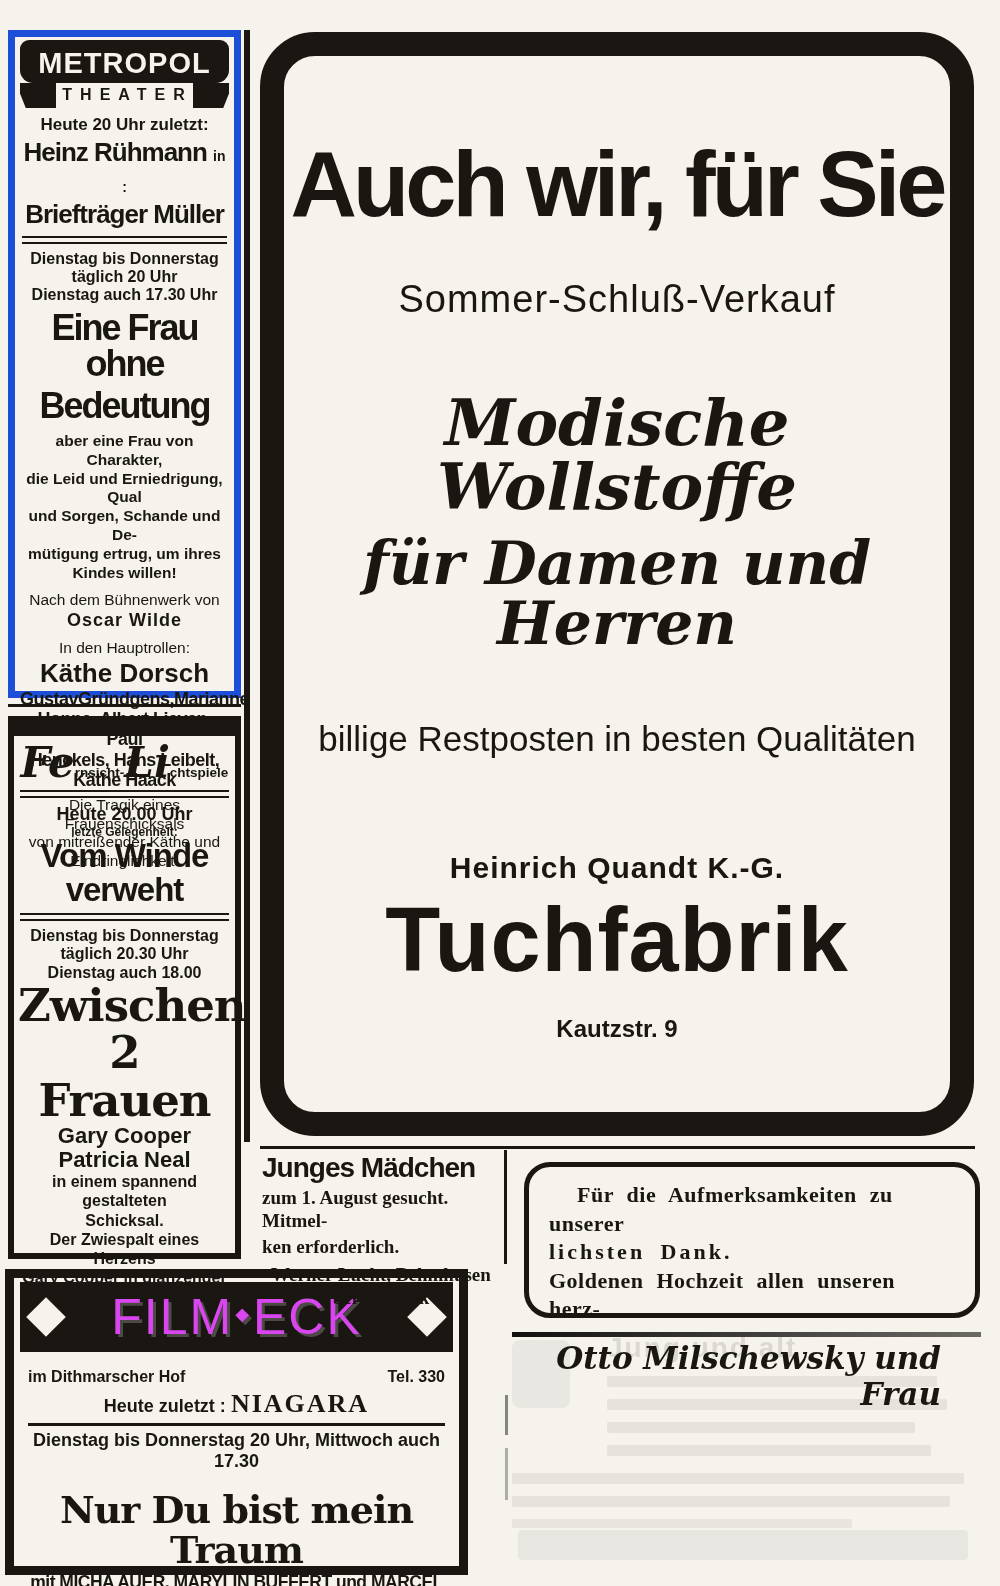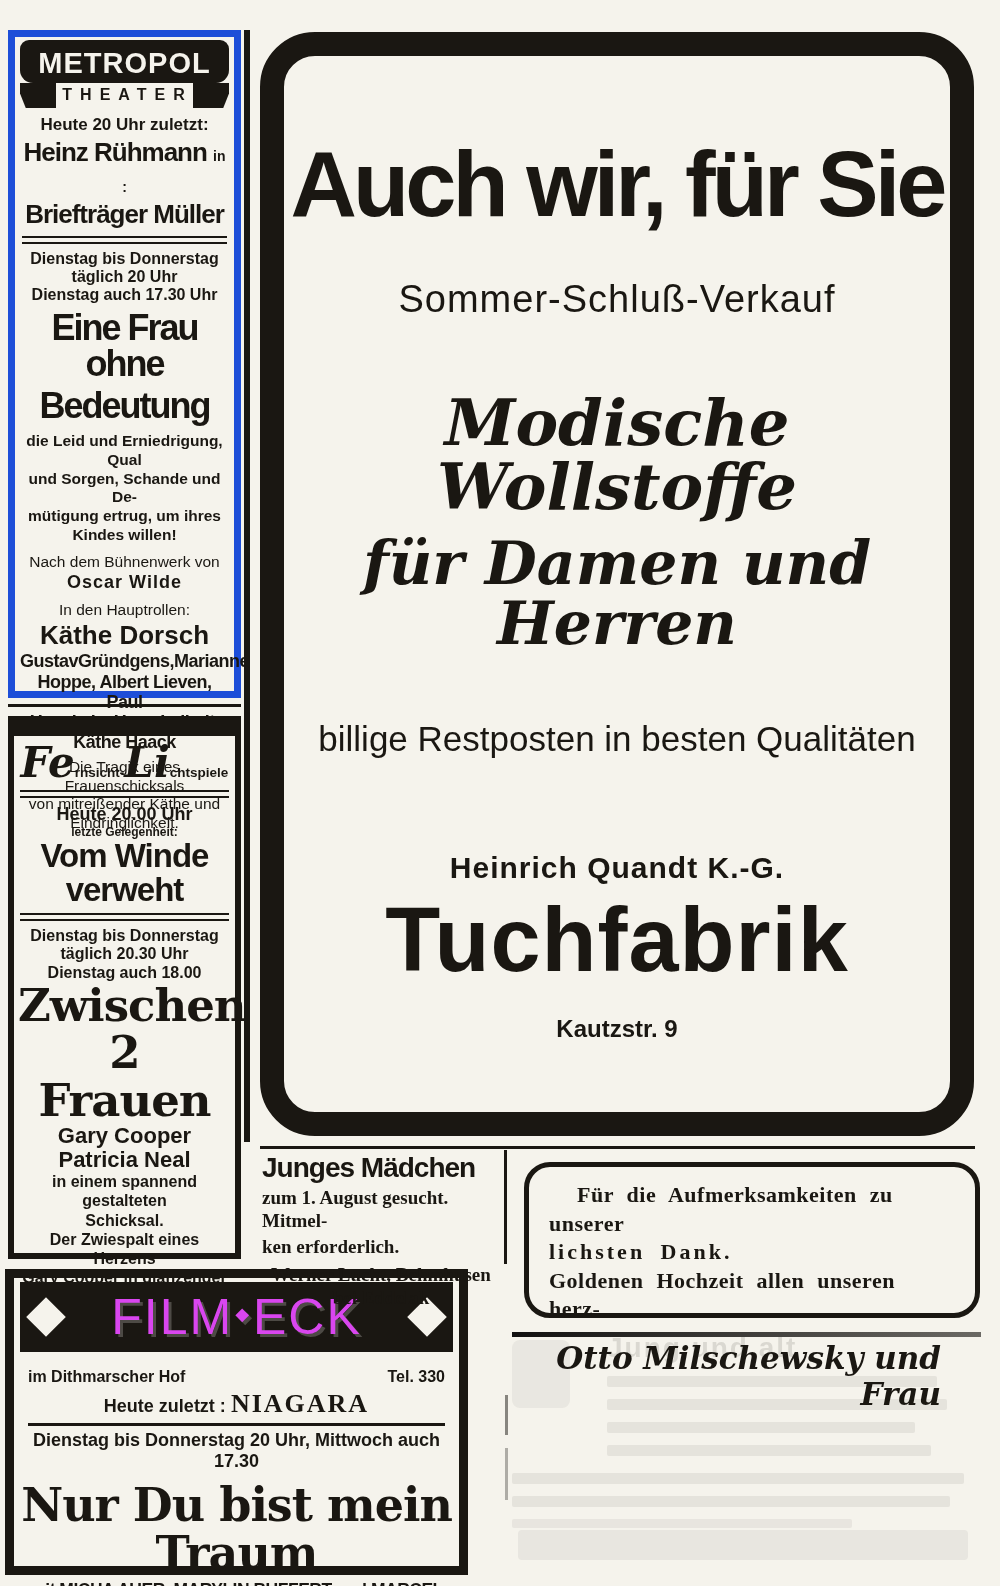--- a/index.html
+++ b/index.html
@@ -57,21 +57,21 @@
   .fe-header{background:#1a1712;height:70px;display:flex;align-items:center;padding:0 12px;}
   .fe-diamond{width:28px;height:28px;background:#f5f3ec;transform:rotate(45deg);flex:0 0 auto;}
   .fe-title{flex:1;text-align:center;color:#d946ef;font-weight:normal;font-size:50px;letter-spacing:2px;
     text-shadow:3px 3px 0 #4d4a45;line-height:1;}
   .fe-title .sep{font-size:18px;vertical-align:14px;padding:0 2px;}
   .fe-venue{display:flex;justify-content:space-between;font-weight:bold;font-size:16px;padding:16px 8px 0;}
   .fe-today{font-weight:bold;font-size:18px;margin-top:3px;}
   .fe-today .niagara{font-family:"Liberation Serif", serif;font-size:26px;letter-spacing:2px;}
   .fe-hr{height:3px;background:#1a1712;margin:4px 8px;}
   .fe-sched{font-weight:bold;font-size:18px;}
-  .fe-feature{font-size:46px;line-height:1.05;margin-top:9px;}
+  .fe-feature{font-size:38px;line-height:1.05;margin-top:18px;}
   .fe-cast{font-weight:bold;font-size:17.5px;margin-top:2px;letter-spacing:-0.5px;}
 
   
   #col-divider{left:244px;top:30px;width:6px;height:1112px;}
   #quandt{left:260px;top:32px;width:714px;height:1104px;border:24px solid #1a1712;border-radius:55px;box-sizing:border-box;}
   .q-headline{margin-top:82px;font-weight:bold;font-size:92px;letter-spacing:-4px;line-height:1;}
   .q-subhead{margin-top:48px;font-size:38px;letter-spacing:1px;}
   .q-script1{margin-top:70px;font-size:64px;line-height:1;}
   .q-script2{margin-top:14px;font-size:60px;line-height:1;}
   .q-offer{margin-top:66px;font-size:35px;}
@@ -132,20 +132,21 @@
     <div class="m-now center">Heute 20 Uhr zuletzt:</div>
     <div class="m-star center"><span>Heinz Rühmann</span> <span class="in">in :</span></div>
     <div class="m-film center">Briefträger Müller</div>
     <div class="rule2"></div>
     <div class="m-sched center">Dienstag bis Donnerstag</div>
     <div class="m-sched center">täglich 20 Uhr</div>
     <div class="m-sched center">Dienstag auch 17.30 Uhr</div>
     <div class="m-feature center">Eine Frau ohne</div>
     <div class="m-feature center">Bedeutung</div>
     <div class="mt8"></div>
+    <div class="m-desc center">aber eine Frau von Charakter,</div>
     <div class="m-desc center">die Leid und Erniedrigung, Qual</div>
     <div class="m-desc center">und Sorgen, Schande und De-</div>
     <div class="m-desc center">mütigung ertrug, um ihres</div>
     <div class="m-desc center">Kindes willen!</div>
     <div class="m-plain center mt8">Nach dem Bühnenwerk von</div>
     <div class="m-oscar center">Oscar Wilde</div>
     <div class="m-plain center mt8">In den Hauptrollen:</div>
     <div class="m-caststar center">Käthe Dorsch</div>
     <div class="m-cast center">GustavGründgens,Marianne</div>
     <div class="m-cast center">Hoppe, Albert Lieven, Paul</div>

